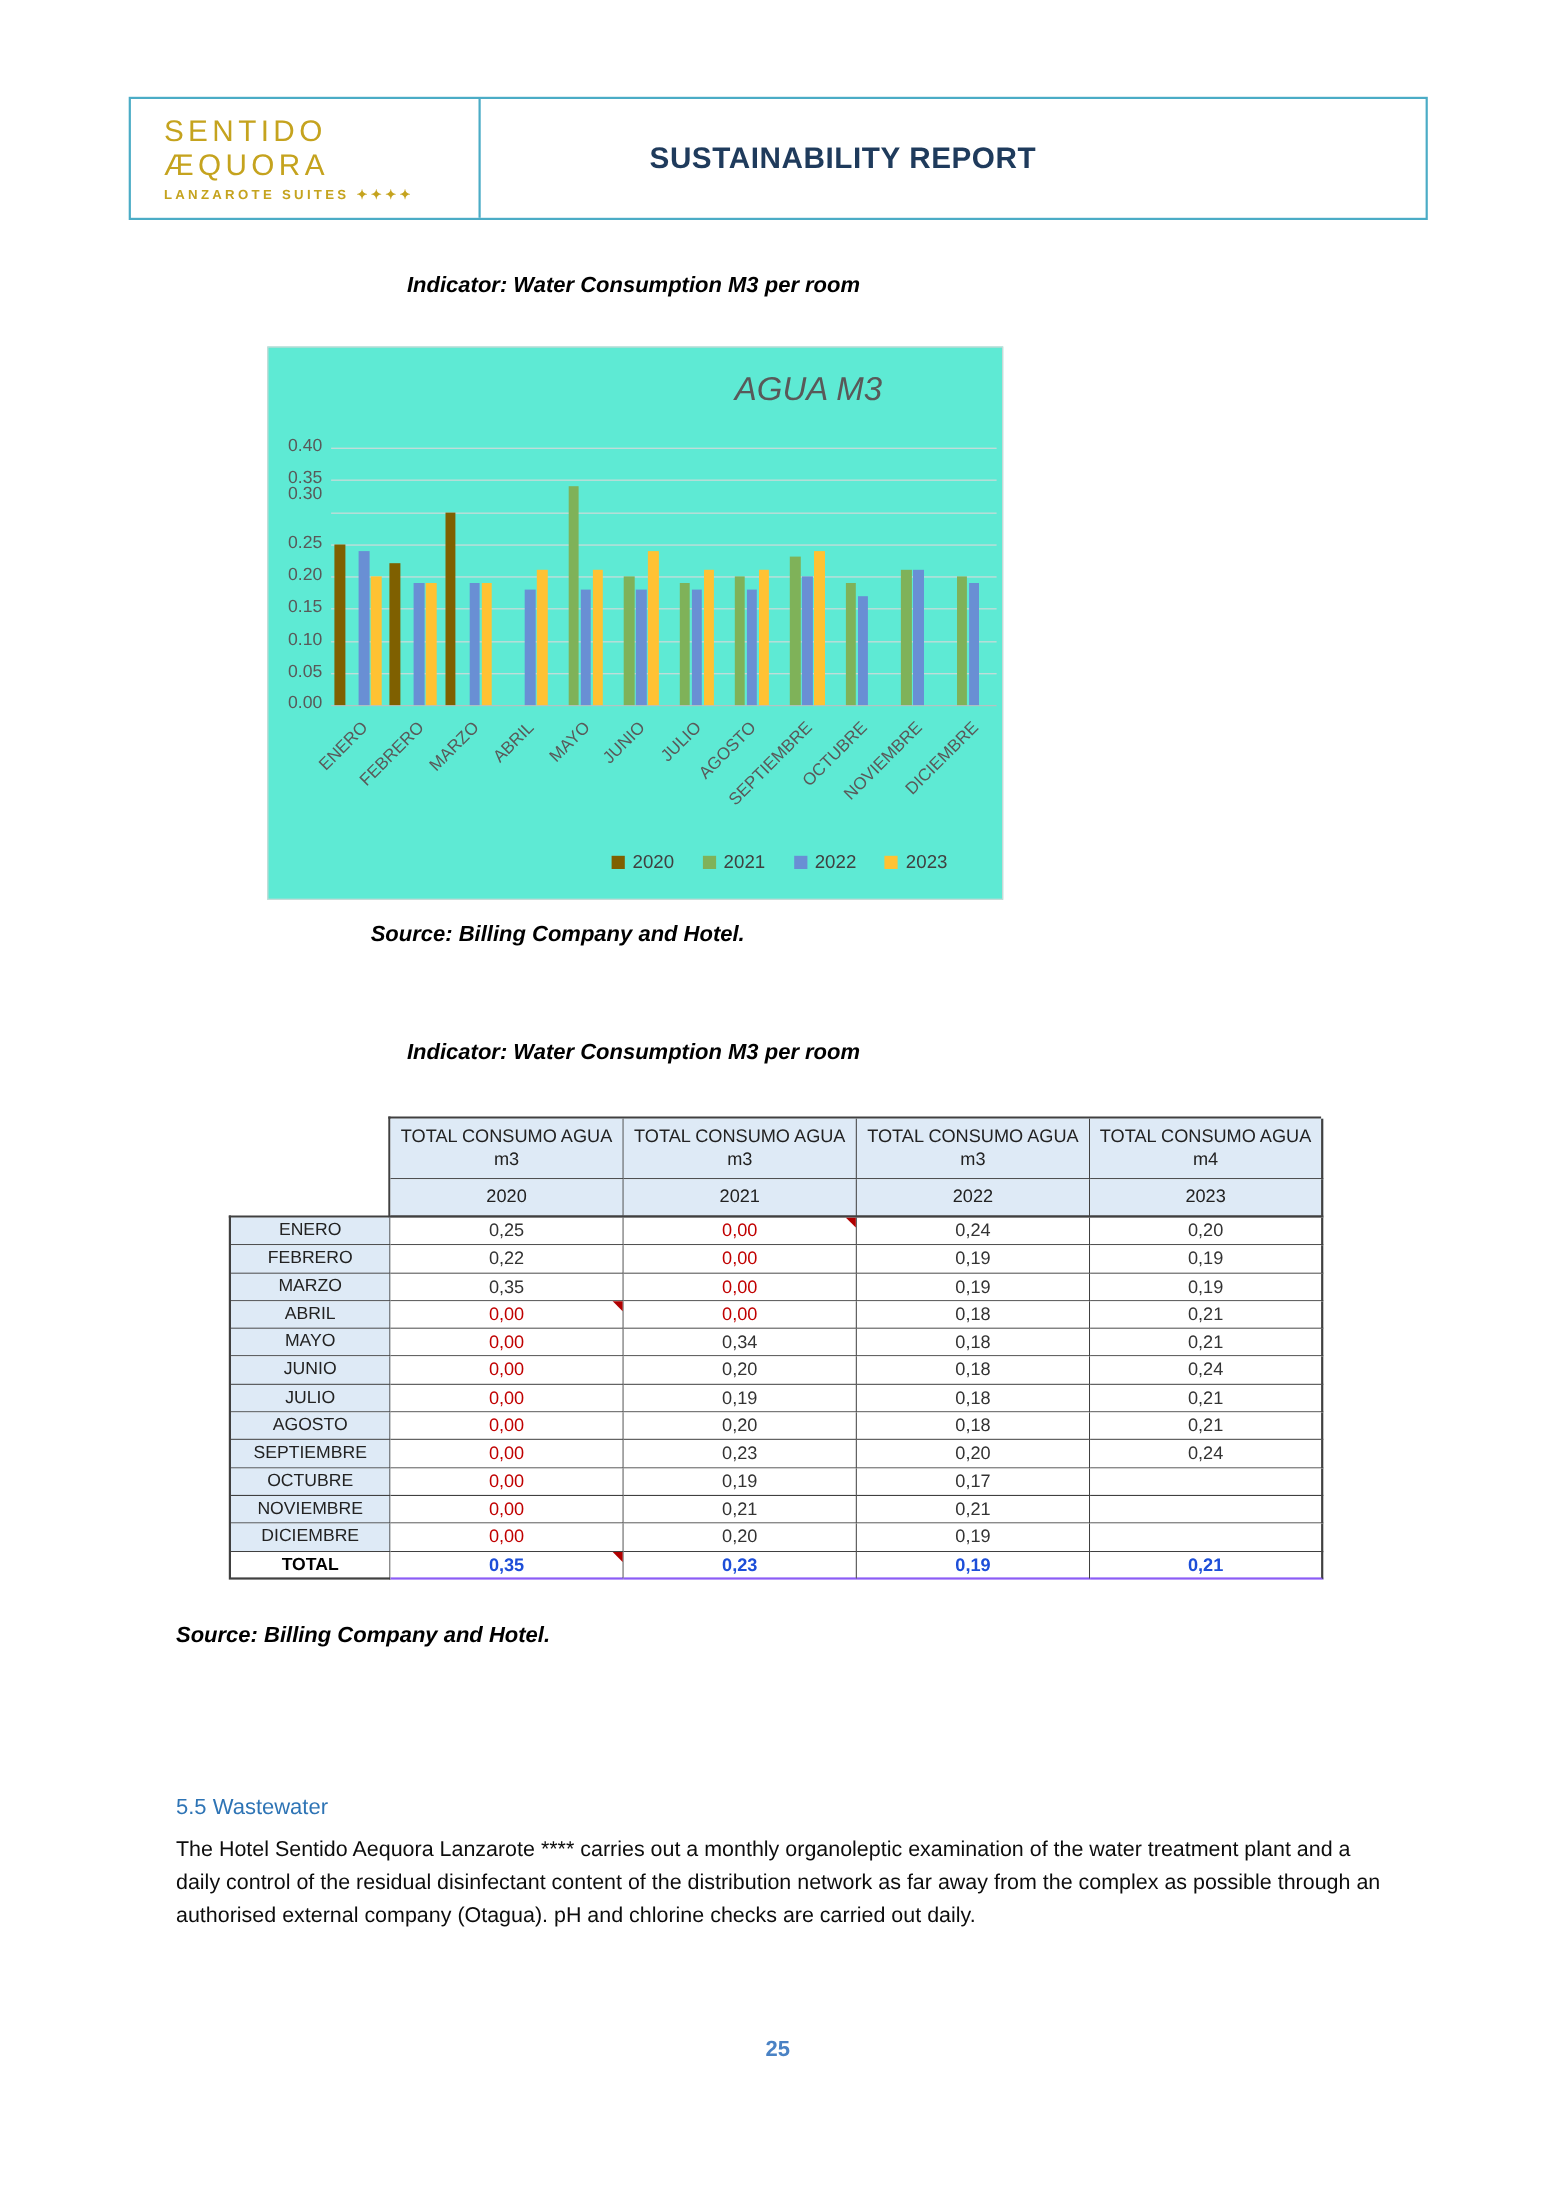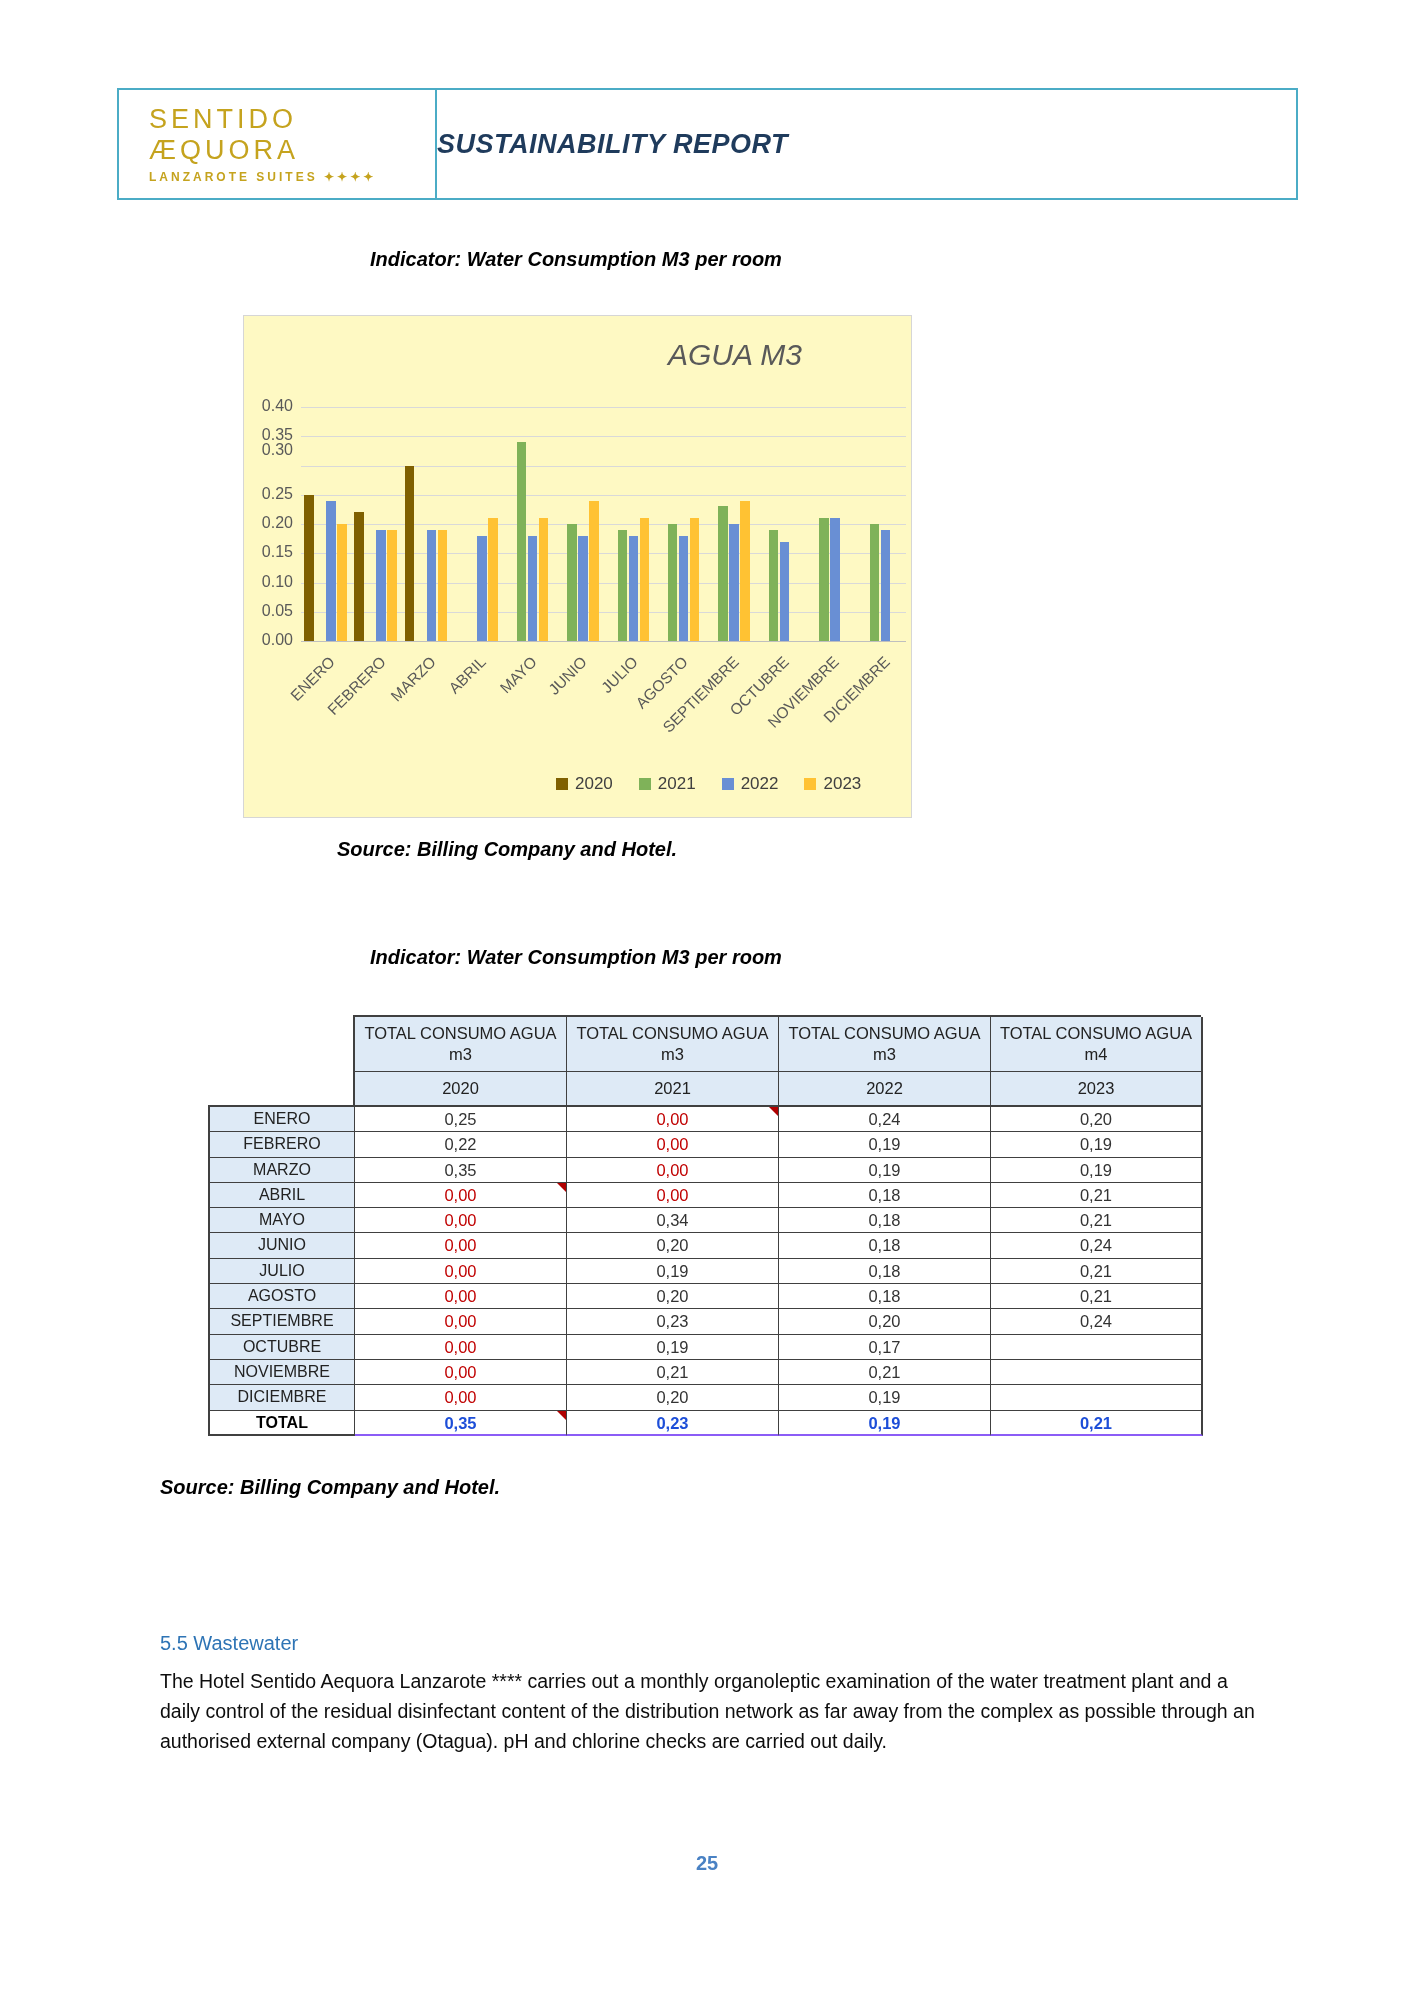--- a/index.html
+++ b/index.html
@@ -12,21 +12,21 @@
   
   .report-header {
     position:absolute; left:117px; top:88px; width:1181px; height:112px;
     border:2px solid #4BACC6; display:grid; grid-template-columns:318px 505px 358px;
   }
   .hcell { border-right:2px solid #4BACC6; display:flex; flex-direction:column; justify-content:center; }
   .hcell:last-child { border-right:none; }
   .logo-cell { padding-left:30px; }
   .logo-primary { color:#C5A31E; font-size:27px; letter-spacing:4px; font-weight:400; }
   .logo-secondary { color:#C5A31E; font-size:12px; letter-spacing:3px; margin-top:4px; font-weight:700; }
-  .title-cell { align-items:flex-start; text-align:center;font-style:italic; }
+  .title-cell { align-items:flex-end; text-align:center; }
   .report-title { color:#1F3B5C; font-size:27px; font-weight:800; letter-spacing:0.5px; }
   .edition-cell { align-items:center; text-align:center; }
   .edition-line { color:#8A8A8A; font-size:21px; }
   .page-indicator { color:#1F3B5C; font-size:21px; font-weight:800; margin-top:8px; }
 
   
   .indicator-heading { position:absolute; font-size:20px; font-weight:700; font-style:italic; color:#000; }
   .ih1 { left:370px; top:248px; }
   .ih2 { left:370px; top:946px; }
   .source-note { position:absolute; font-size:20px; font-weight:700; font-style:italic; color:#000; }
@@ -34,21 +34,21 @@
   .sn2 { left:160px; top:1476px; }
   .body-par { position:absolute; left:160px; width:1102px; font-size:19.5px; line-height:30px; color:#0d0d0d; }
   .p1 { top:1512px; }
   .p2 { top:1666px; }
   .section-heading { position:absolute; left:160px; top:1632px; font-size:20px; color:#2E74B5; }
   .page-number { position:absolute; left:0; right:0; top:1852px; text-align:center; font-size:20px; font-weight:700; color:#4A82C4; }
 
   
   .chart-card {
     position:absolute; left:243px; top:315px; width:669px; height:503px;
-    background:#fef9c3; border:1px solid #D6D6D6;
+    background:#5eead4; border:1px solid #D6D6D6;
   }
   .chart-title { position:absolute; left:424px; top:22px; font-size:30px; font-style:italic; color:#595959; }
   .gridline { position:absolute; height:1px; background:#D9D9D9; left:57px; width:605px; }
   .gridline.axis { background:#BFBFBF; }
   .y-axis-label { position:absolute; left:5px; width:44px; text-align:right; font-size:16px; color:#595959; }
   .bar { position:absolute; width:9.5px; }
   .x-axis-label {
     position:absolute; width:120px; text-align:right; font-size:15.5px; color:#595959;
     transform:rotate(-45deg); transform-origin:top right; white-space:nowrap;
   }

